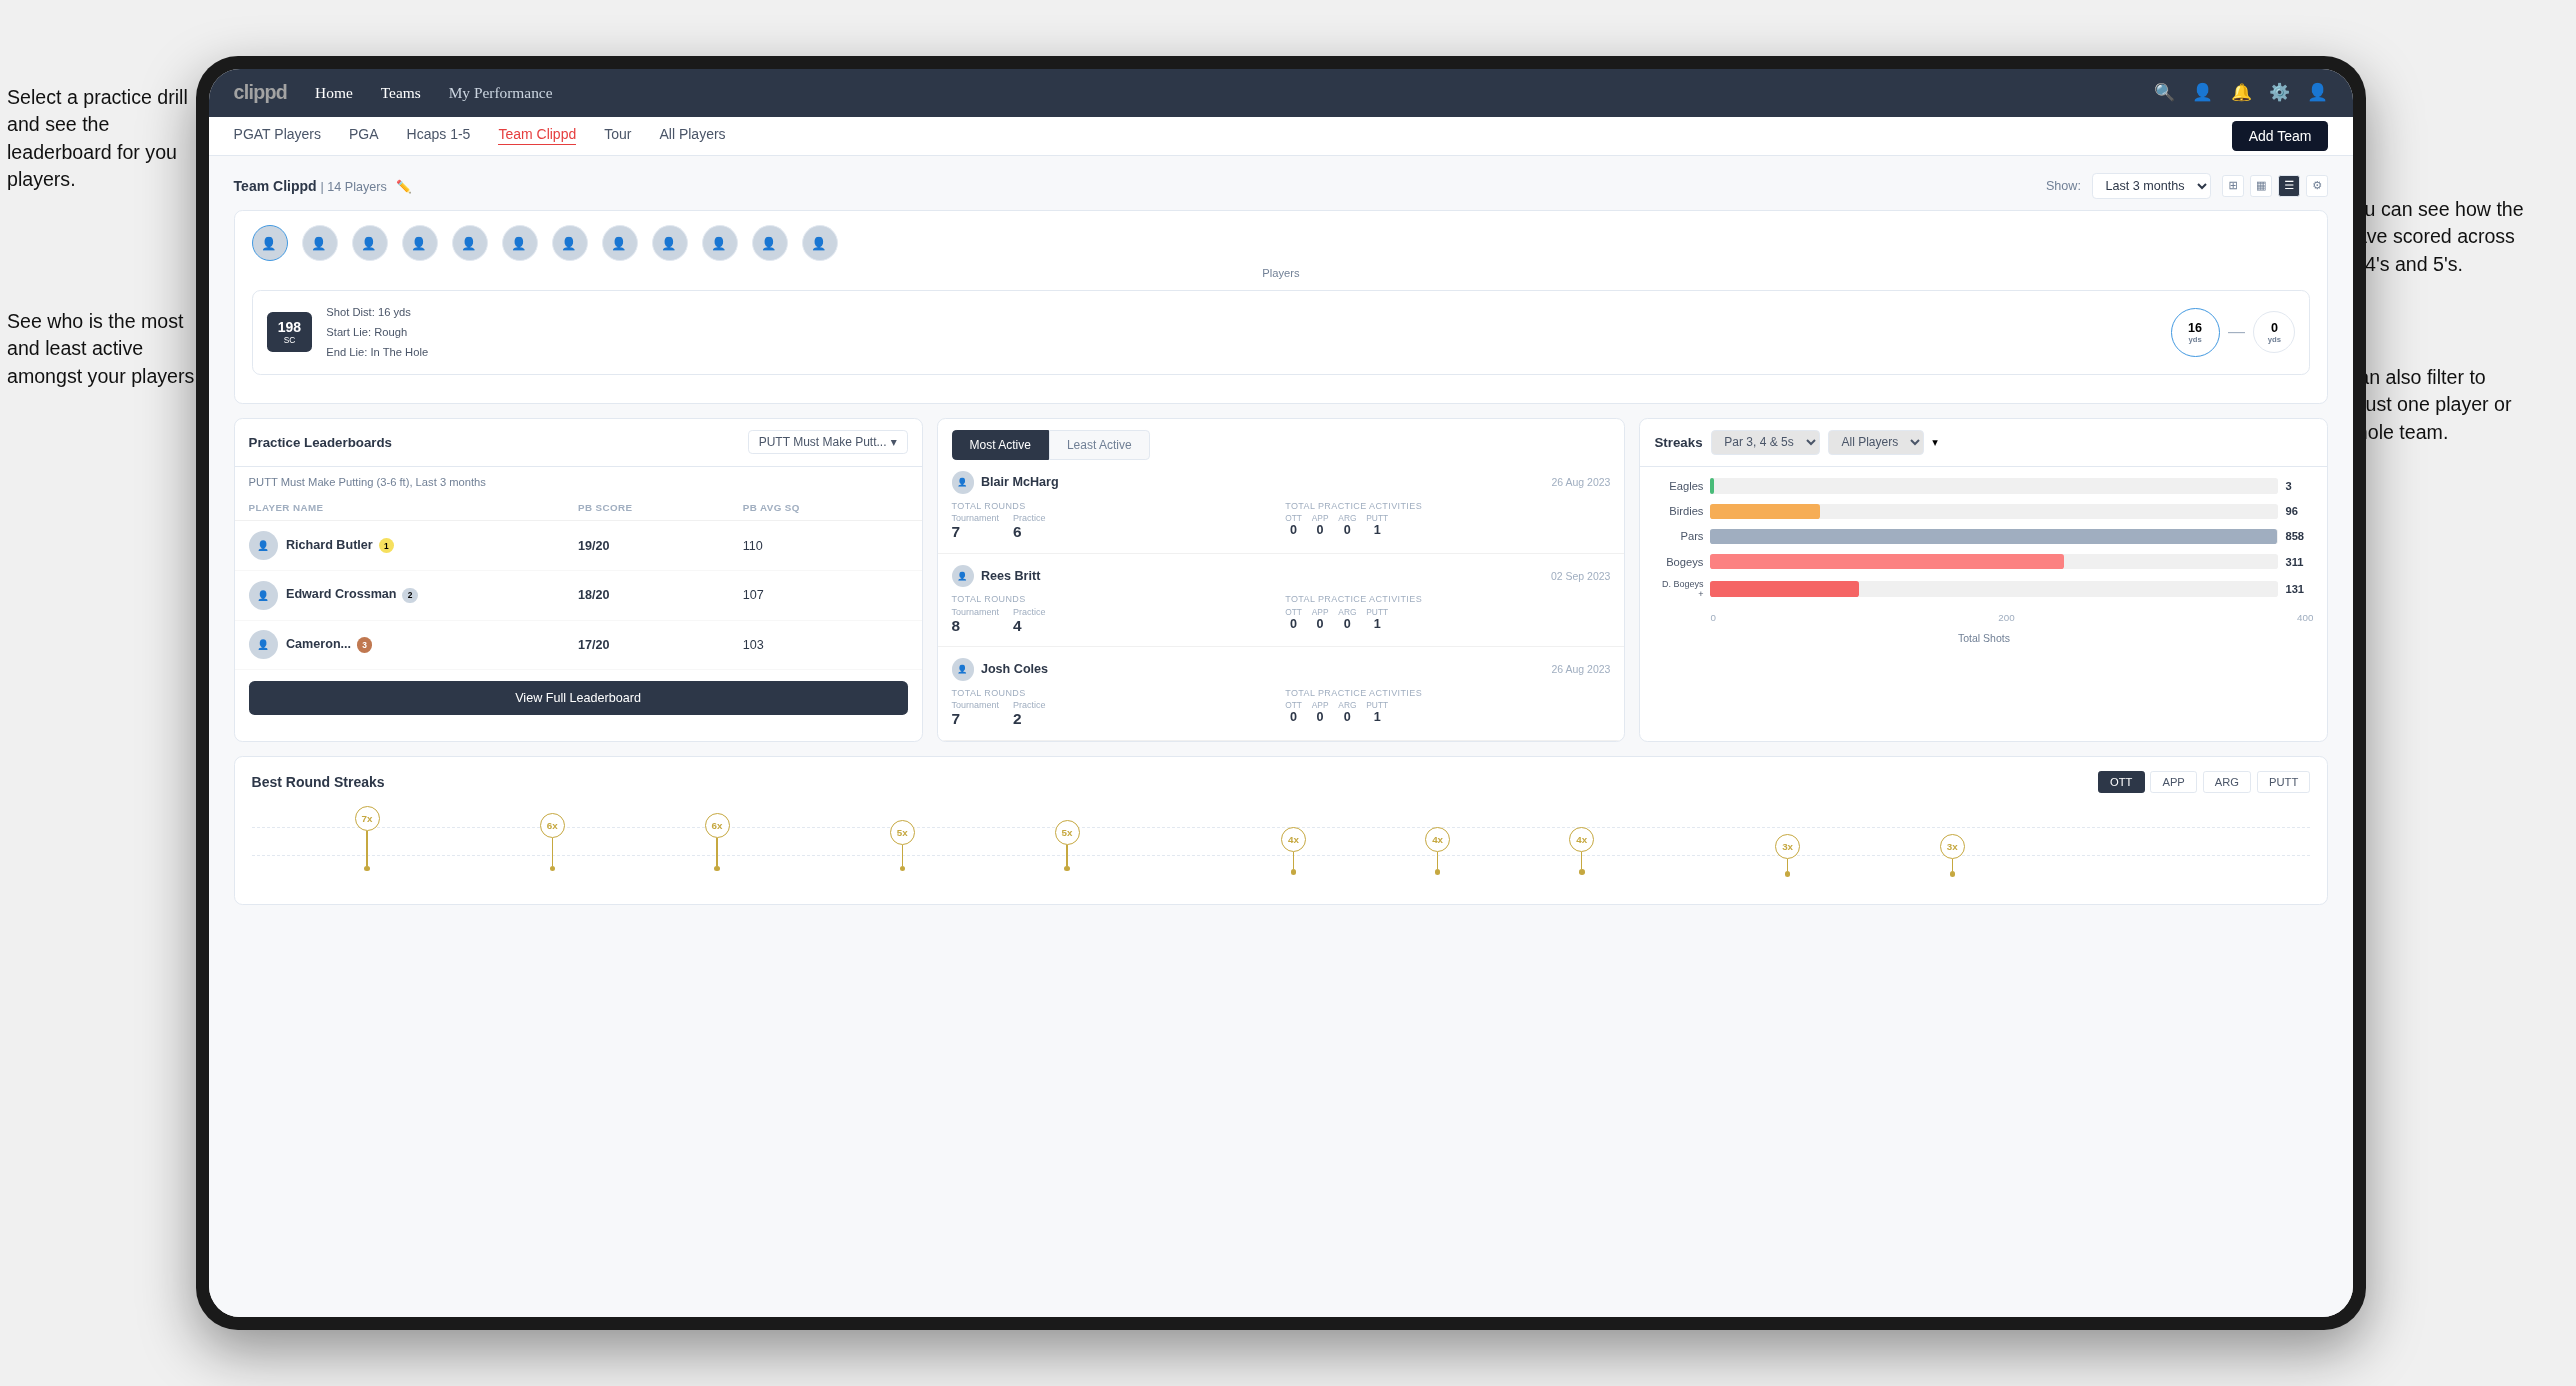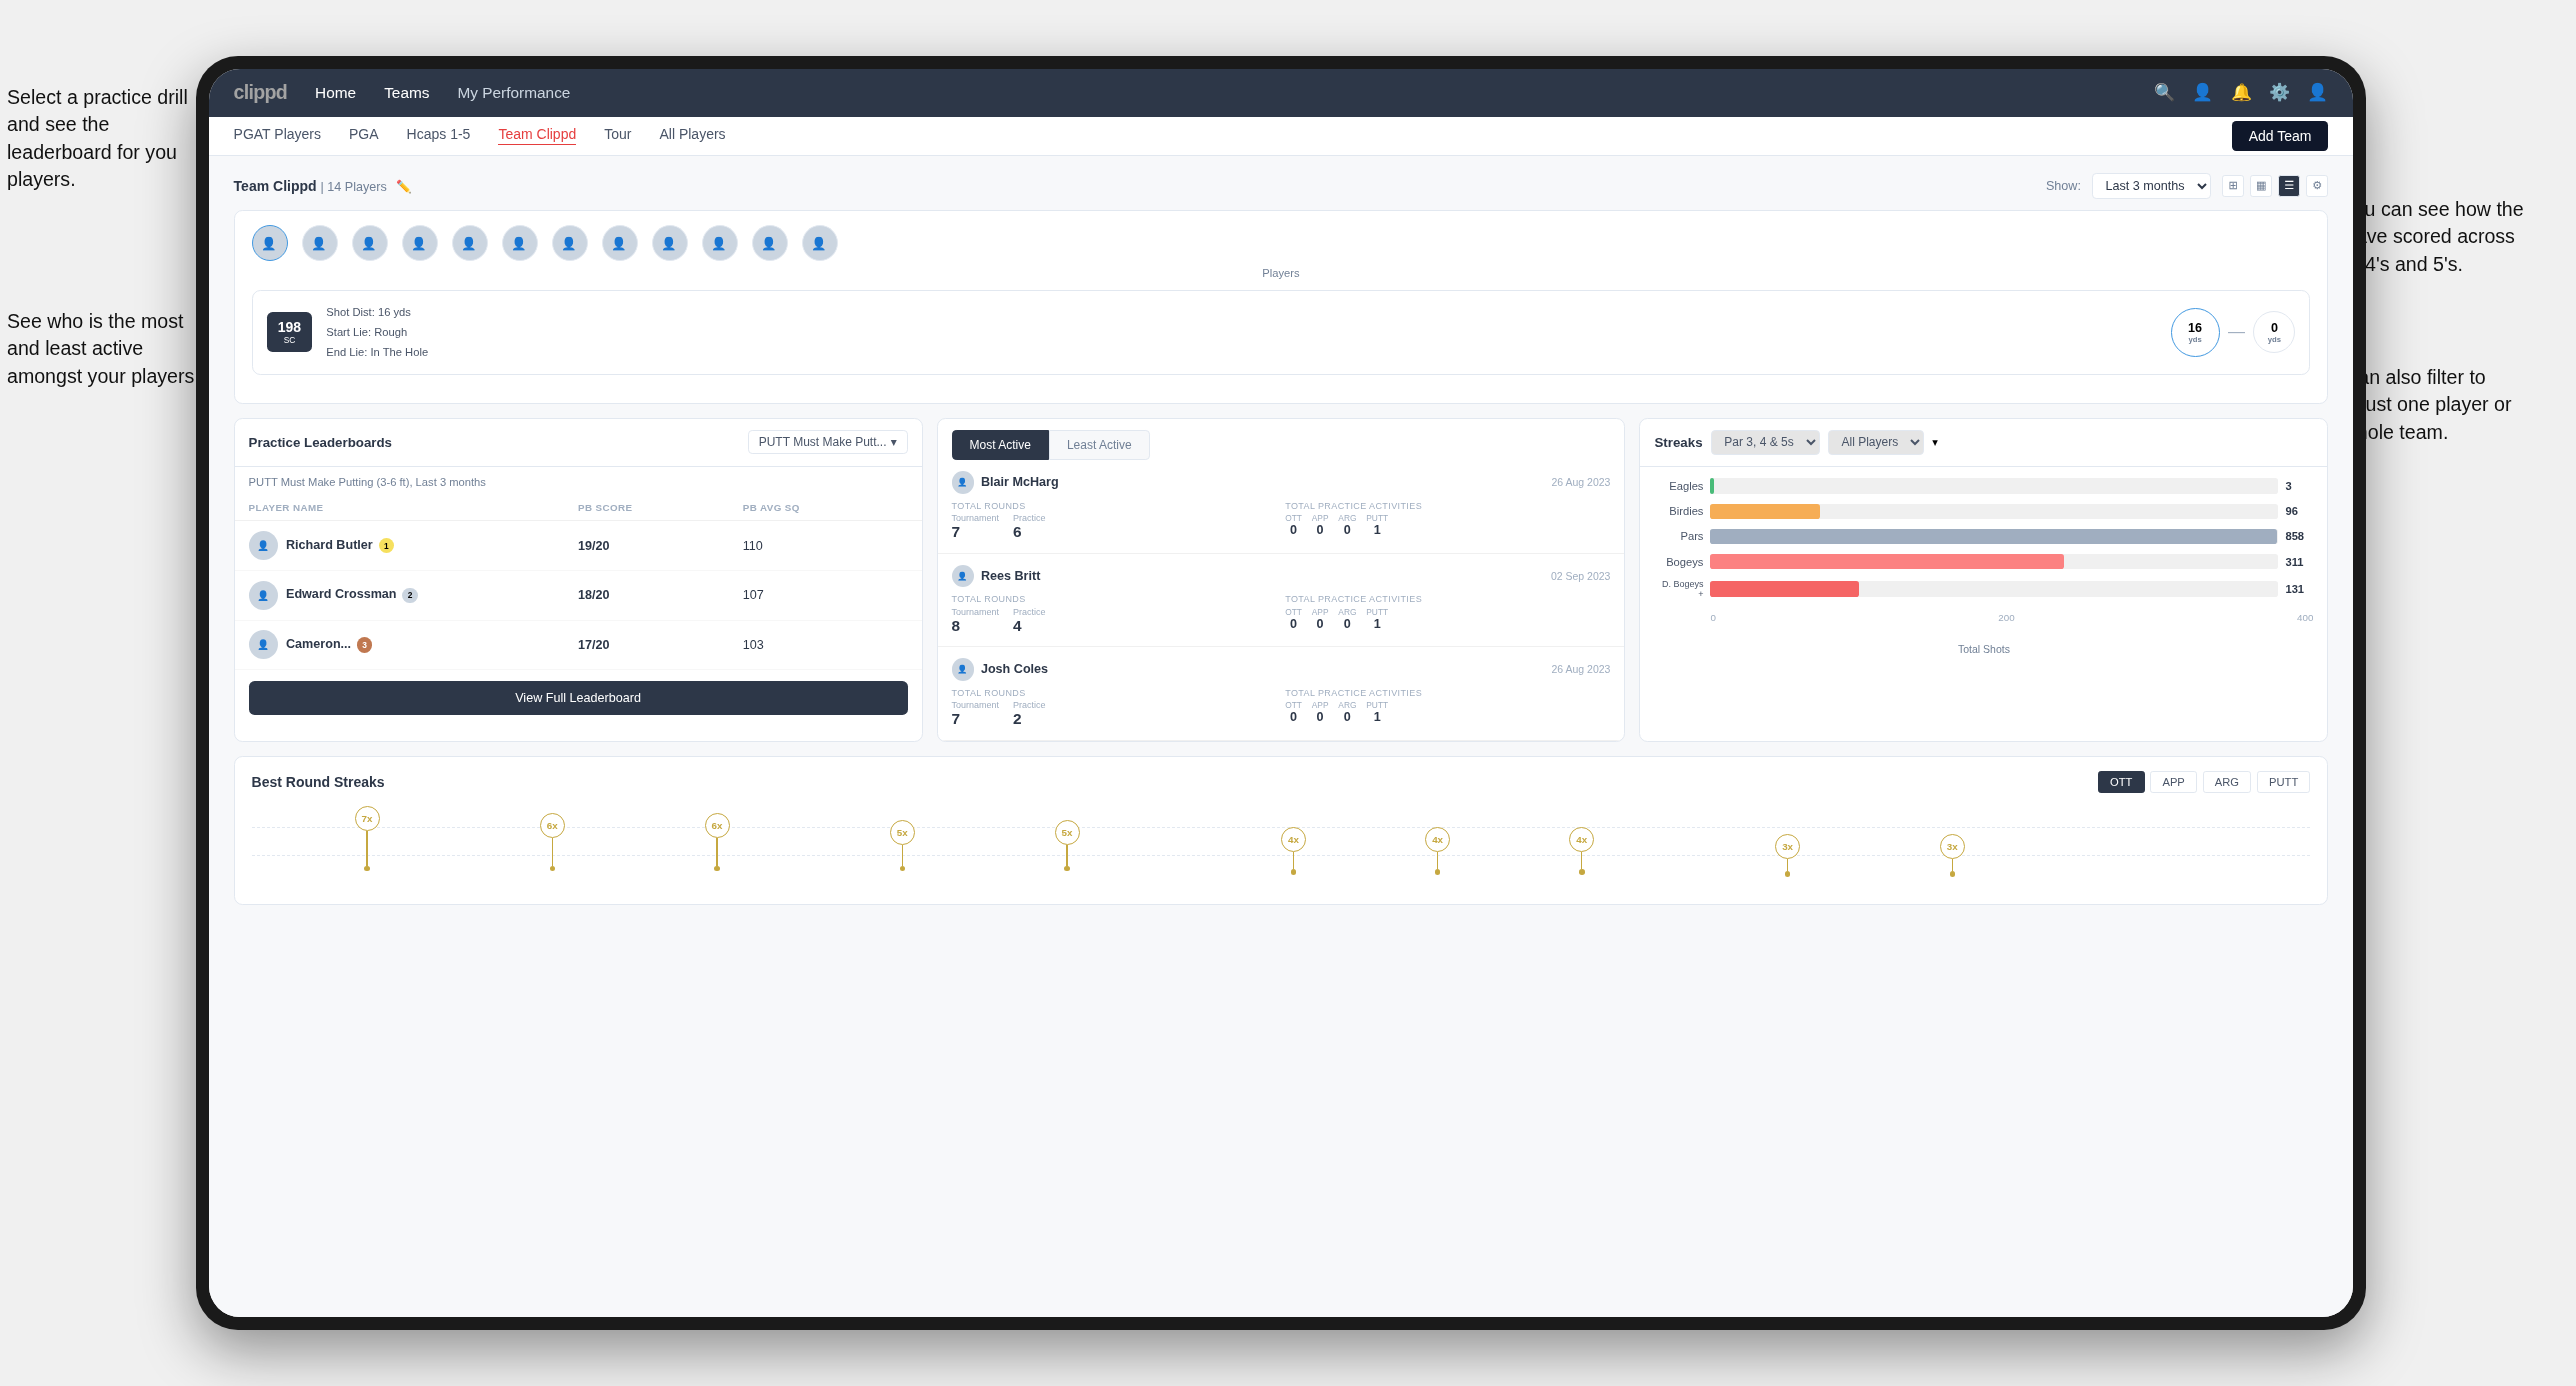--- a/index.html
+++ b/index.html
@@ -69,20 +69,21 @@
     .nav-logo {
       color: #a3a3a3;
       font-size: 19.6px;
       font-weight: 700;
       letter-spacing: -0.7px;
     }
     .nav-item {
       color: #cbd5e0;
       font-size: 15.4px;
       cursor: pointer;
+      font-family: Liberation Serif, serif;
     }
     .nav-item.active { color: #fff; }
     .nav-icons {
       margin-left: auto;
       display: flex;
       gap: 17px;
       align-items: center;
     }
     .nav-icon {
       color: #cbd5e0;
@@ -414,21 +415,21 @@
       display: flex;
       justify-content: space-between;
       padding: 2.8px 0 0 56px;
       font-size: 9.8px;
       color: #a0aec0;
     }
     .chart-x-label {
       text-align: center;
       font-size: 10.5px;
       color: #718096;
-      margin-top: 20px;
+      margin-top: 9px;
     }
 
     
     .streaks-card {
       background: #fff;
       border-radius: 8.4px;
       border: 0.7px solid #e2e8f0;
       padding: 14px 17px;
     }
     .streaks-header {

